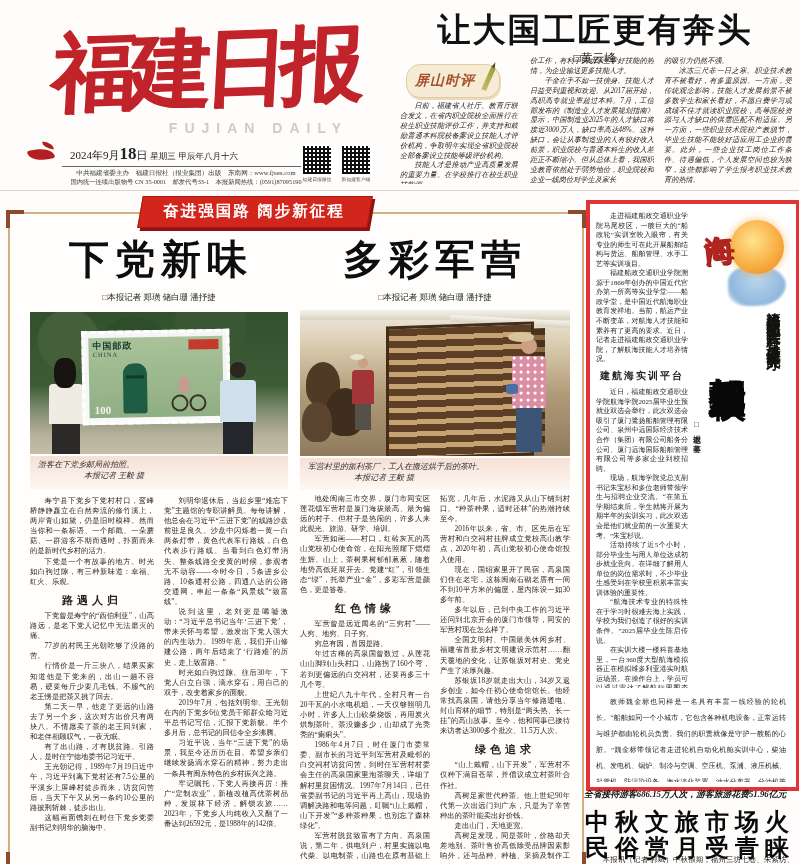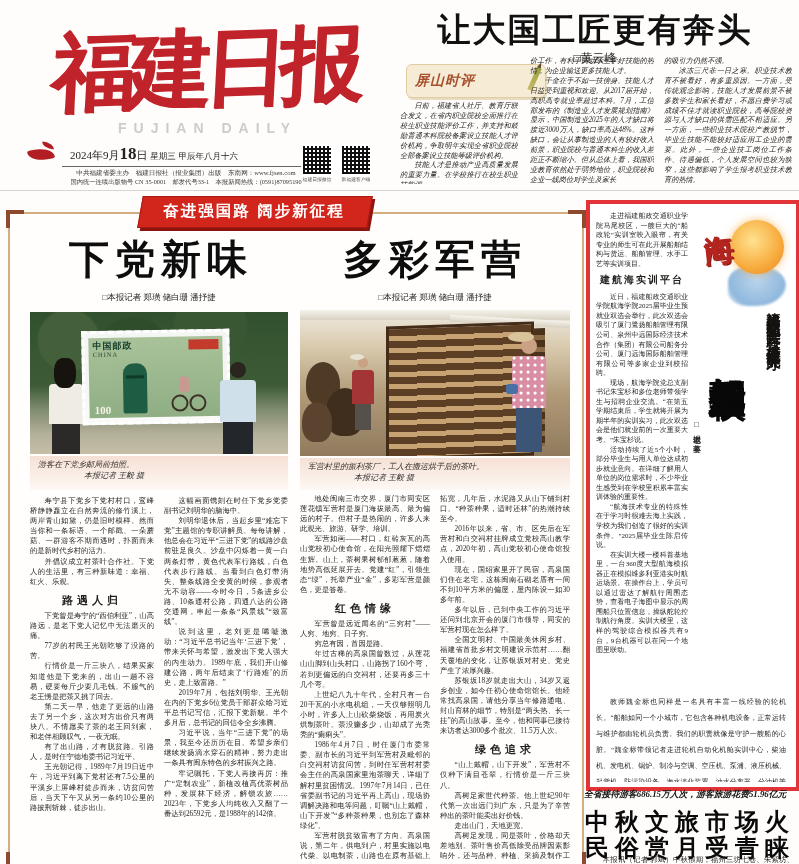--- a/index.html
+++ b/index.html
@@ -4,21 +4,21 @@
 <style>
   html,body{margin:0;padding:0;background:#e9e7e2;}
   .page{position:relative;width:799px;height:864px;background:#fefdfb;overflow:hidden;
         font-family:"Liberation Serif","DejaVu Serif",serif;color:#1c1a18;}
   .abs{position:absolute;}
 
   
   .mh-title{left:46px;top:0px;width:316px;height:142px;font-size:84px;font-weight:900;
             color:#c1232a;line-height:138px;text-align:center;letter-spacing:-8px;
             transform:rotate(-2deg) skewX(-5deg);text-shadow:1px 1px 0 #c1232a;}
-  .mh-en{left:118px;top:120px;width:230px;text-align:left;letter-spacing:7px;color:#cfccc6;
+  .mh-en{left:118px;top:120px;width:230px;text-align:right;letter-spacing:7px;color:#cfccc6;
          font-size:14px;font-weight:bold;font-family:"Liberation Sans",sans-serif;}
   .mh-swoosh{left:28px;top:148px;width:26px;height:13px;background:#b21e23;
              border-radius:2px 100% 2px 100%;transform:rotate(-14deg);}
   .mh-swoosh:after{content:"";position:absolute;left:16px;top:-4px;width:12px;height:7px;
              background:#b21e23;border-radius:0 100% 0 100%;transform:rotate(18deg);}
   .mh-date{left:70px;top:144px;width:250px;text-align:left;font-size:11px;color:#222;white-space:nowrap;}
   .mh-date .big{font-size:17px;font-weight:bold;}
   .mh-date .sm{font-size:8.5px;}
   .mh-rule-a{left:62px;top:166px;width:248px;border-top:1px solid #666;}
   .mh-pub1{left:62px;top:169px;width:248px;text-align:center;font-size:6.6px;color:#3a3a3a;white-space:nowrap;}
@@ -28,21 +28,21 @@
       repeating-linear-gradient(90deg,#111 0 2px,#fff 2px 4px);
       outline:2px solid #fff;}
   .qr-cap{width:40px;text-align:center;font-size:4.8px;color:#555;}
   .top-div{left:0;top:190px;width:799px;border-top:1px solid #d9d5cf;}
 
   
   .ps-head{left:396px;top:8px;width:398px;text-align:center;font-size:33px;font-weight:900;
            letter-spacing:2px;color:#111;}
   .ps-by{left:396px;top:50px;width:398px;text-align:center;font-size:12px;}
   .ps-badge{left:406px;top:64px;width:92px;height:32px;background:#f6ecd6;border:1px solid #e2cda1;
-            border-radius:6px;box-shadow:1px 2px 0 #e8dcc0;padding-left:46px;}
+            border-radius:14px;box-shadow:1px 2px 0 #e8dcc0;}
   .ps-badge-t{position:absolute;left:8px;top:7px;font-size:14px;font-weight:bold;font-style:italic;
             color:#a8502e;letter-spacing:1px;}
   .pencil{position:absolute;right:8px;top:2px;width:5px;height:24px;background:linear-gradient(#9aa13c,#c9b96a);
           transform:rotate(24deg);}
   .pencil:after{content:"";position:absolute;left:0;top:-6px;border-left:2.5px solid transparent;
           border-right:2.5px solid transparent;border-bottom:6px solid #5b4a2f;}
   .ps-col{position:absolute;font-size:7.2px;line-height:9.9px;text-align:justify;font-style:italic;
           color:#25221f;overflow:hidden;}
   .ps-c1{left:400px;top:102px;width:118px;height:82px;}
   .ps-c2{left:530px;top:57px;width:124px;height:128px;}
@@ -238,31 +238,32 @@
       <div class="torso" style="width:36px;height:42px;background:#cfe0ea;"></div>
       <div class="legs" style="width:30px;height:36px;background:#23262b;"></div>
     </div>
   </div>
   <div class="cap" style="left:30px;top:456px;width:258px;height:34px;">
     <div>游客在下党乡邮局前拍照。</div>
     <div class="l2">本报记者 王毅 摄</div>
   </div>
   <div class="body-cols" style="left:30px;top:496px;width:258px;height:366px;">
       <div class="par">寿宁县下党乡下党村村口，鸾峰桥静静矗立在自然奔流的修竹溪上，两岸青山如黛，仍是旧时模样。然而当你和一条标语、一个邮戳、一朵蘑菇、一群游客不期而遇时，扑面而来的是新时代乡村的活力。</div>
-      <div class="par">并倡议成立村茶叶合作社。下党人的生活里，有三种新味道：幸福、红火、乐观。</div>
+      <div class="par">下党是一个有故事的地方。时光如白驹过隙，有三种新味道：幸福、红火、乐观。</div>
       <div class="sub-head">路遇人归</div>
       <div class="par">下党曾是寿宁的“西伯利亚”，山高路远，是老下党人记忆中无法磨灭的痛。</div>
       <div class="par">77岁的村民王光朝吃够了没路的苦。</div>
       <div class="par">行情价是一斤三块八，结果买家知道他是下党来的，出山一趟不容易，硬要每斤少要几毛钱。不服气的老王愣是把茶又挑了回去。</div>
       <div class="par">第二天一早，他走了更远的山路去了另一个乡，这次对方出价只有两块八。不情愿卖了茶的老王回到家，和老伴相顾叹气，一夜无眠。</div>
       <div class="par">有了出山路，才有脱贫路。引路人，是时任宁德地委书记习近平。</div>
       <div class="par">王光朝记得，1989年7月19日近中午，习近平到离下党村还有7.5公里的平溪乡上屏峰村徒步而来，访贫问苦后，当天下午又从另一条约10公里的路披荆斩棘，徒步出山。</div>
       <div class="par">这幅画面镌刻在时任下党乡党委副书记刘明华的脑海中。</div>
       <div class="par">刘明华退休后，当起乡里“难忘下党”主题馆的专职讲解员。每每讲解，他总会在习近平“三进下党”的线路沙盘前驻足良久。沙盘中闪烁着一黄一白两条灯带，黄色代表车行路线，白色代表步行路线。当看到白色灯带消失、整条线路全变黄的时候，参观者无不动容——今时今日，5条进乡公路、10条通村公路，四通八达的公路交通网，串起一条条“风景线”“致富线”。</div>
       <div class="par">说到这里，老刘更是唏嘘激动：“习近平总书记当年‘三进下党’，带来关怀与希望，激发出下党人强大的内生动力。1989年底，我们开山修建公路，两年后结束了‘行路难’的历史，走上致富路。”</div>
+      <div class="par">时光如白驹过隙。往后30年，下党人自立自强，滴水穿石，用自己的双手，改变着家乡的面貌。</div>
       <div class="par">2019年7月，包括刘明华、王光朝在内的下党乡6位党员干部群众给习近平总书记写信，汇报下党新貌。半个多月后，总书记的回信令全乡沸腾。</div>
       <div class="par">习近平说，当年“三进下党”的场景，我至今还历历在目。希望乡亲们继续发扬滴水穿石的精神，努力走出一条具有闽东特色的乡村振兴之路。</div>
       <div class="par">牢记嘱托，下党人再接再厉：推广“定制农业”，新植改植高优茶树品种，发展林下经济，解锁农旅……2023年，下党乡人均纯收入又翻了一番达到26592元，是1988年的142倍。</div>
     </div>
 
   <div class="art-head" style="left:306px;top:232px;width:258px;">多彩军营</div>
   <div class="art-by" style="left:300px;top:292px;width:270px;">□本报记者 郑璜 储白珊 潘抒捷</div>
 
   <div class="photo photo-b" style="left:300px;top:310px;width:270px;height:146px;">
     <div class="beam" style="left:0;top:0;width:270px;height:10px;"></div>
@@ -298,29 +299,30 @@
       <div class="par">年过古稀的高泉国曾数过，从莲花山山脚到山头村口，山路拐了160个弯，若到更偏远的白交祠村，还要再多三十几个弯。</div>
       <div class="par">上世纪八九十年代，全村只有一台20千瓦的小水电机组，一天仅够照明几小时，许多人上山砍柴烧饭，再用炭火烘制茶叶。茶没赚多少，山却成了光秃秃的“瘌痢头”。</div>
       <div class="par">1986年4月7日，时任厦门市委常委、副市长的习近平到军营村及毗邻的白交祠村访贫问苦，到时任军营村村委会主任的高泉国家里泡茶聊天，详细了解村里贫困情况。1997年7月14日，已任省委副书记的习近平再上高山，现场协调解决路和电等问题，叮嘱“山上戴帽，山下开发”“多种茶种果，也别忘了森林绿化”。</div>
       <div class="par">军营村脱贫致富有了方向。高泉国说，第二年，供电到户，村里实施以电代柴、以电制茶，山路也在原有基础上拓宽，几年后，水泥路又从山下铺到村口。“种茶种果，适时还林”的热潮持续至今。</div>
       <div class="par">2016年以来，省、市、区先后在军营村和白交祠村挂牌成立党校高山教学点，2020年初，高山党校初心使命馆投入使用。</div>
       <div class="par">现在，国绍家里开了民宿，高泉国们住在老宅，这栋闽南石砌老厝有一间不到10平方米的偏屋，屋内陈设一如30多年前。</div>
       <div class="par">多年以后，已到中央工作的习近平还问到北京开会的厦门市领导，同安的军营村现在怎么样了。</div>
       <div class="par">全国文明村、中国最美休闲乡村、福建省首批乡村文明建设示范村……翻天覆地的变化，让苏银坂对村史、党史产生了浓厚兴趣。</div>
       <div class="par">苏银坂18岁就走出大山，34岁又返乡创业，如今任初心使命馆馆长。他经常找高泉国，请他分享当年修路通电、封山育林的细节，特别是“两头热、长一挂”的高山故事。至今，他和同事已接待来访者达3000多个批次、11.5万人次。</div>
       <div class="sub-head">绿色追求</div>
-      <div class="par">“山上戴帽，山下开发”，军营村不仅种下满目苍翠，行情价是一斤三块八。</div>
+      <div class="par">“山上戴帽，山下开发”，军营村不仅种下满目苍翠，并倡议成立村茶叶合作社。</div>
       <div class="par">高树足家世代种茶。他上世纪90年代第一次出远门到广东，只是为了辛苦种出的茶叶能卖出好价钱。</div>
       <div class="par">走出山门，天地更宽。</div>
       <div class="par">高树足发现，同是茶叶，价格却天差地别。茶叶售价高低除受品牌因素影响外，还与品种、种植、采摘及制作工艺关系很大。为此，他创办恒利茶叶公司，并倡议成立村茶叶合作社，让各自为战的茶农抱团发展。</div>
     </div>
 
   <div class="abs rb">
     <div class="rb-col">
         <div class="par">走进福建船政交通职业学院马尾校区，一艘巨大的“船政轮”实训室映入眼帘，有关专业的师生可在此开展船舶结构与货运、船舶管理、水手工艺等实训项目。</div>
+        <div class="par">福建船政交通职业学院溯源于1866年创办的中国近代官办第一所高等实业学堂——船政学堂，是中国近代航海职业教育发祥地。当前，航运产业不断变革，对航海人才技能和素养有了更高的要求。近日，记者走进福建船政交通职业学院，了解航海技能人才培养情况。</div>
         <div class="sub-head">建航海实训平台</div>
         <div class="par">近日，福建船政交通职业学院航海学院2025届毕业生预就业双选会举行，此次双选会吸引了厦门鹭扬船舶管理有限公司、泉州中远国际经济技术合作（集团）有限公司船务分公司、厦门远海国际船舶管理有限公司等多家企业到校招聘。</div>
         <div class="par">现场，航海学院党总支副书记朱宝杉和多位老师带领学生与招聘企业交流。“在第五学期结束后，学生就将开展为期半年的实训实习，此次双选会是他们就业前的一次重要大考。”朱宝杉说。</div>
         <div class="par">活动持续了近5个小时，部分毕业生与用人单位达成初步就业意向。在详细了解用人单位的岗位需求时，不少毕业生感受到在学校里积累丰富实训体验的重要性。</div>
         <div class="par">“航海技术专业的特殊性在于学习时很难去海上实践，学校为我们创造了很好的实训条件。”2025届毕业生陈启传说。</div>
         <div class="par">在实训大楼一楼科普基地里，一台360度大型航海模拟器正在模拟维多利亚港实时航运场景。在操作台上，学员可以通过雷达了解航行周围态势，查看电子海图中显示的周围船只位置信息，操纵舵轮控制航行角度。实训大楼里，这样的驾驶综合模拟器共有9台，9台机器可以在同一个地图里联动。</div>
       </div>
     <div class="rb-logo">
       <div class="sea"></div>
       <div class="sun"></div>

